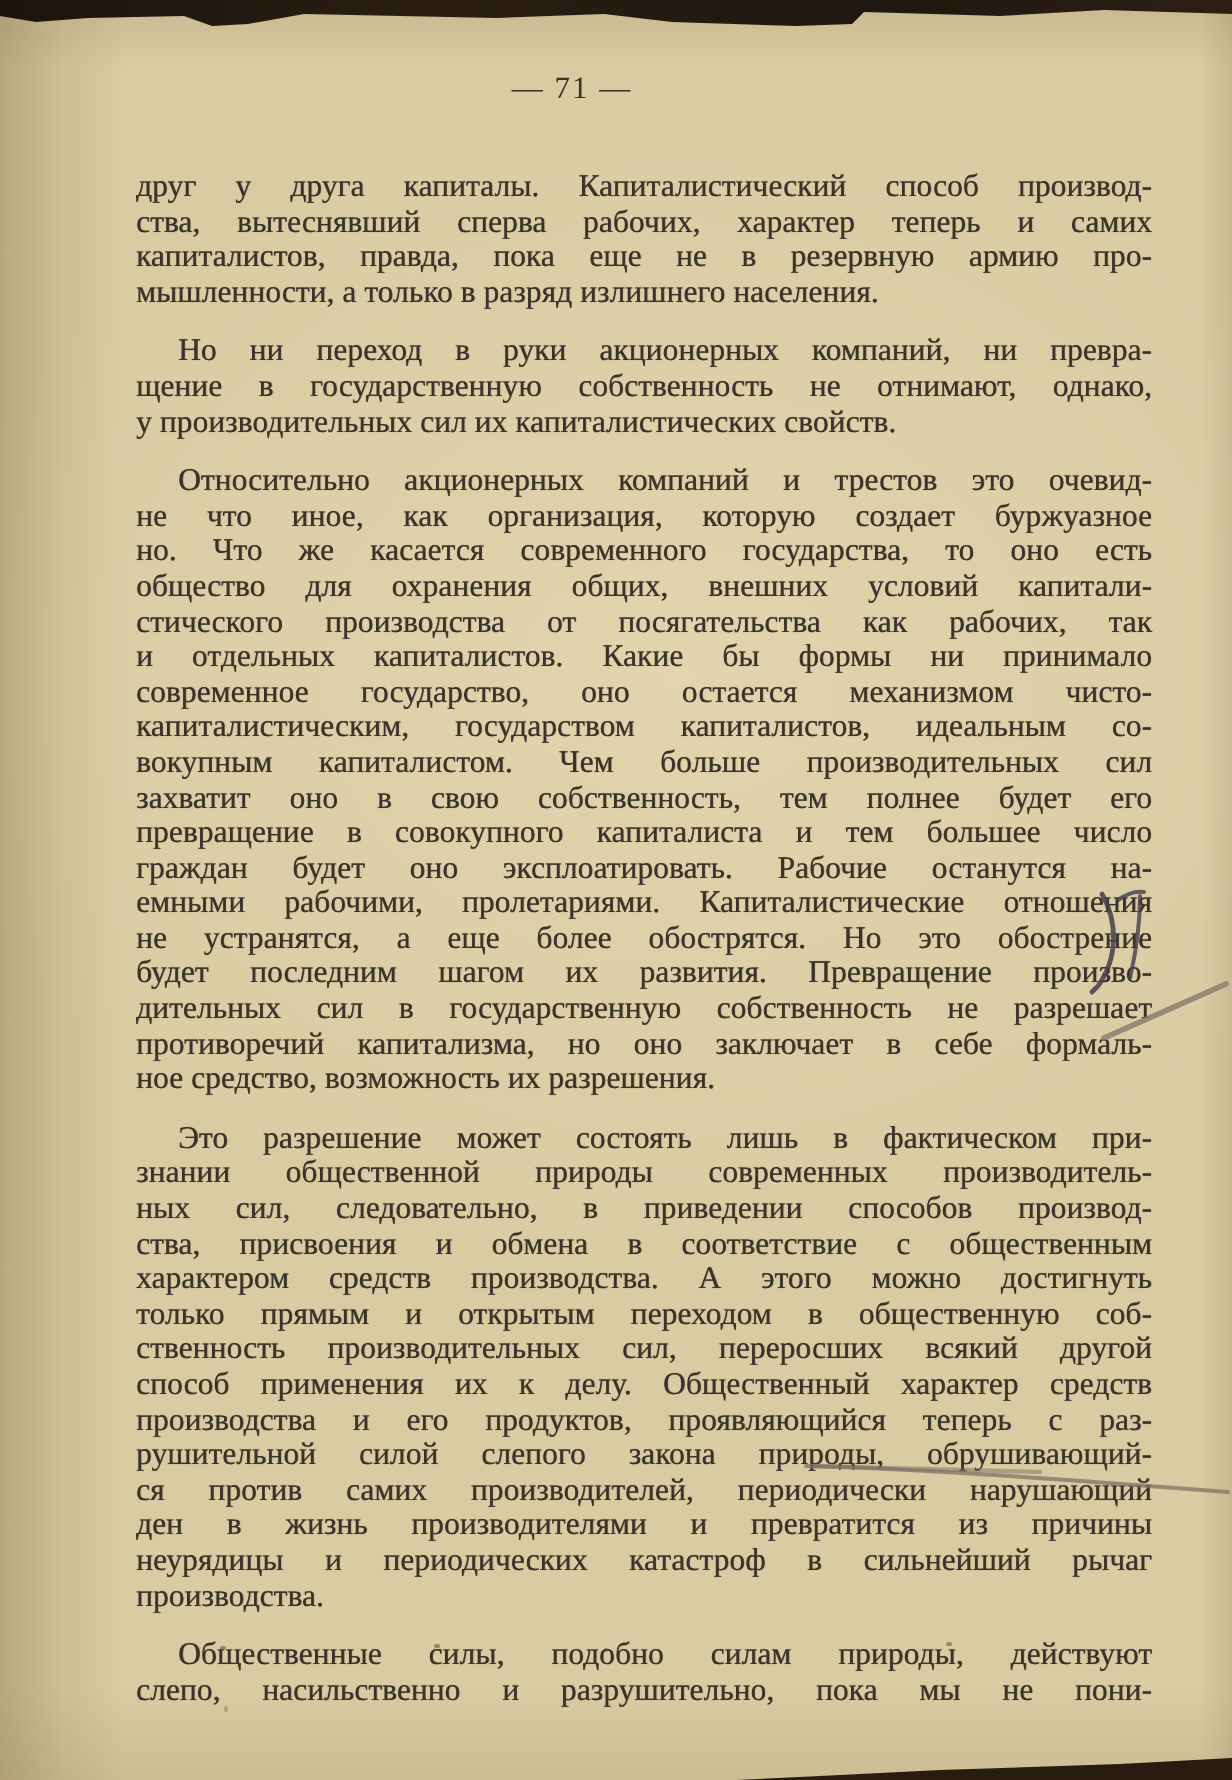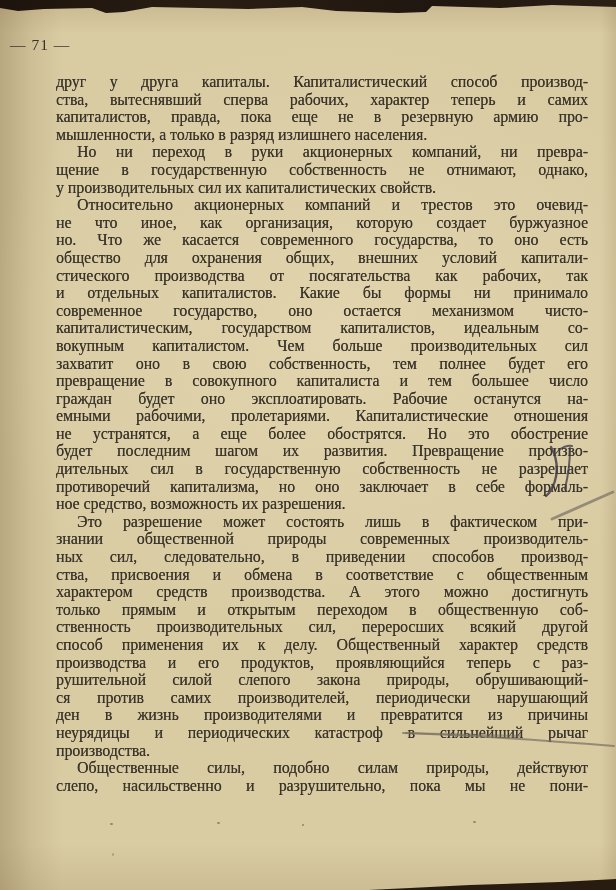--- a/index.html
+++ b/index.html
@@ -21,32 +21,31 @@
     background:linear-gradient(90deg,#1d140d 0%,#2a1e13 35%,#201710 70%,#2c2015 100%);
     clip-path:polygon(0 0,616px 0,616px 7px,552px 5px,500px 8px,432px 6px,426px 12px,398px 13px,336px 11px,302px 7px,248px 9px,152px 7px,124px 12px,106px 13px,92px 8px,44px 9px,18px 11px,0 8px);
   }
   .edge-bottom{
     position:absolute;bottom:0;left:0;width:616px;height:14px;
     background:#281c11;
     clip-path:polygon(368px 14px,410px 12px,470px 9px,560px 6px,616px 3px,616px 14px);
   }
   .pagehead{
     position:absolute;top:36px;left:0;width:572px;
-    text-align:left;
+    text-align:center;
     font-size:15.5px;letter-spacing:1px;
     color:#393229;
-    margin-left:10px;
   }
   .textblock{
     position:absolute;top:73px;left:56px;width:532px;
     color:#39332a;
     font-size:15.8px;
     text-shadow:0.2px 0.2px 0.35px rgba(55,49,40,.75);
   }
-  .para{margin:0;}
+  .para{margin:12px;}
   .line{
     height:17.6px;line-height:17.6px;
     text-align:justify;text-align-last:justify;
     white-space:normal;overflow:visible;
   }
   .line.indent{text-indent:21px;}
   .line.last{text-align-last:left;}
   .marks{position:absolute;top:0;left:0;width:616px;height:890px;pointer-events:none;}
   .speck{position:absolute;border-radius:50%;background:rgba(58,48,33,.45);}
 </style>

